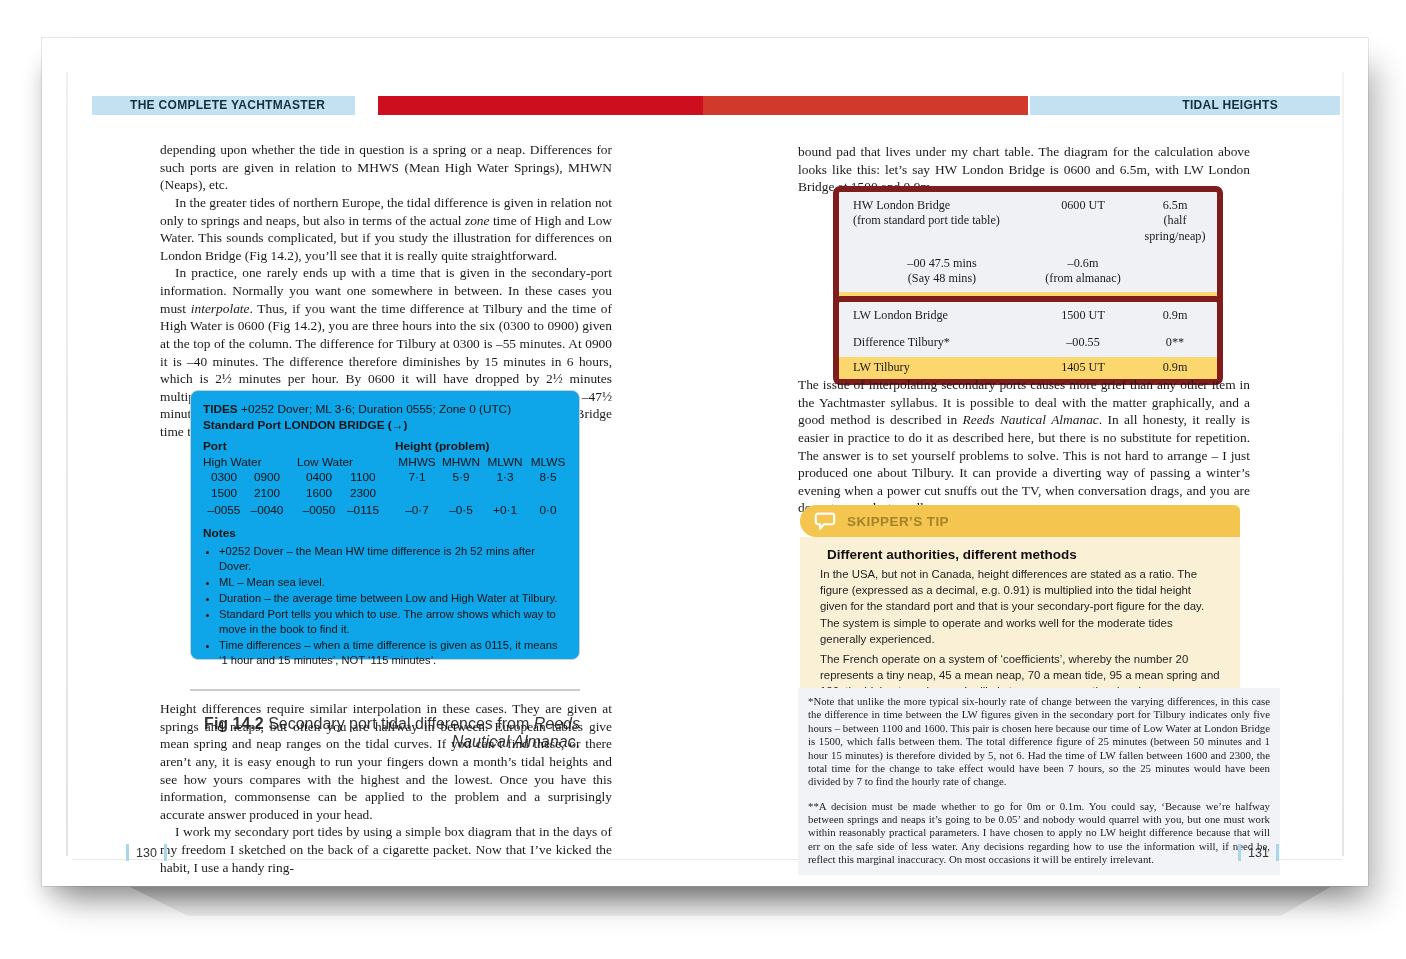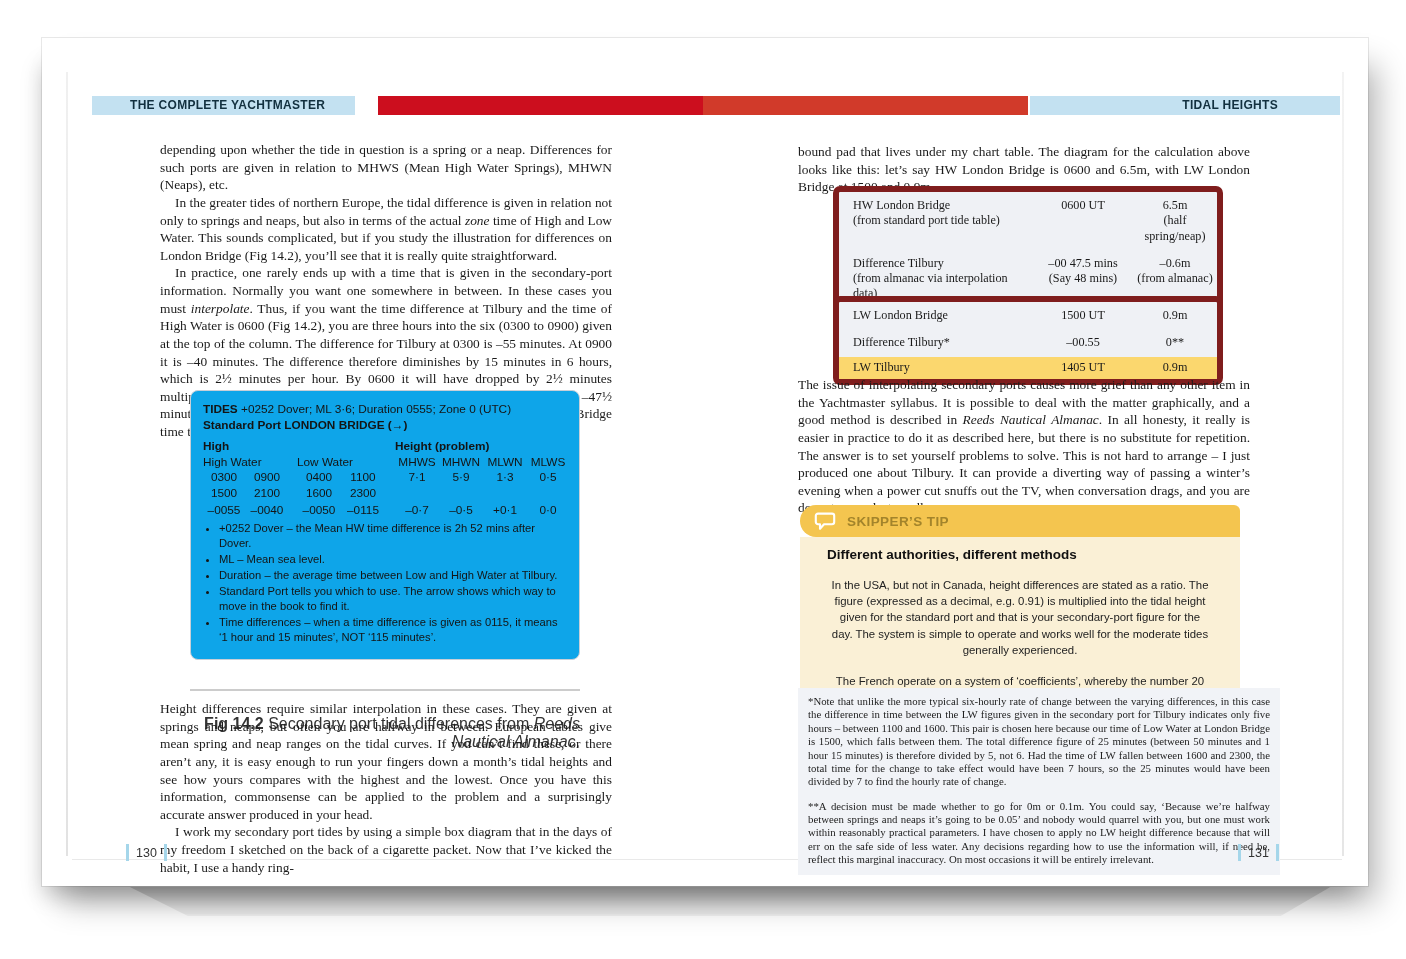--- a/index.html
+++ b/index.html
@@ -95,21 +95,21 @@
   .tip{position:absolute;left:758px;top:467px;width:440px;font-family:"Liberation Sans", sans-serif;}
   .tip-head{
     height:32px;background:#f4c54f;border-radius:16px 6px 0 16px;
     display:flex;align-items:center;gap:10px;padding-left:14px;box-sizing:border-box;
   }
   .tip-head-label{font-size:13.5px;font-weight:700;color:#a3842b;letter-spacing:.4px;}
   .tip-body{
     background:#faf0d6;border-radius:0 0 14px 14px;padding:10px 16px 12px 16px;box-sizing:border-box;min-height:108px;
   }
   .tip-title{font-size:13.5px;font-weight:700;color:#111;margin:0 0 4px 11px;}
-  .tip-body p.tp{margin:15px;font-size:11.4px;line-height:1.42;color:#222;text-align:center;}
+  .tip-body p.tp{margin:4px;font-size:11.4px;line-height:1.42;color:#222;text-align:left;}
 
   
   .footnotes{
     position:absolute;left:756px;top:650px;width:482px;box-sizing:border-box;background:#f1f3f7;
     padding:7px 10px 8px 10px;font-size:10.8px;line-height:1.24;text-align:justify;color:#1c1c1c;
   }
   .footnotes p{margin:0;}
   .footnotes p + p{margin-top:11px;}
 </style>
 </head>
@@ -136,56 +136,57 @@
       <p>depending upon whether the tide in question is a spring or a neap. Differences for such ports are given in relation to MHWS (Mean High Water Springs), MHWN (Neaps), etc.</p>
       <p class="indent"><span>In the greater tides of northern Europe, the tidal difference is given in relation not only to springs and neaps, but also in terms of the actual </span><span class="em">zone</span><span> time of High and Low Water. This sounds complicated, but if you study the illustration for differences on London Bridge (Fig 14.2), you’ll see that it is really quite straightforward.</span></p>
       <p class="indent"><span>In practice, one rarely ends up with a time that is given in the secondary-port information. Normally you want one somewhere in between. In these cases you must </span><span class="em">interpolate</span><span>. Thus, if you want the time difference at Tilbury and the time of High Water is 0600 (Fig 14.2), you are three hours into the six (0300 to 0900) given at the top of the column. The difference for Tilbury at 0300 is –55 minutes. At 0900 it is –40 minutes. The difference therefore diminishes by 15 minutes in 6 hours, which is 2½ minutes per hour. By 0600 it will have dropped by 2½ minutes multiplied by 3, or 7½ minutes, so the difference at 0600 is going to be –47½ minutes. The negative sign shows that this is subtracted from the London Bridge time to find the time at Tilbury.</span></p>
     </div>
 
     <div class="tides-box">
       <div><span class="b">TIDES</span><span>  +0252 Dover;  ML 3·6;  Duration 0555;  Zone 0 (UTC)</span></div>
       <div class="b">Standard Port LONDON BRIDGE (→)</div>
 
       <div class="tgrid">
-        <span class="sp12 lft b">High</span>
+        <span class="sp12 lft b">Port</span>
         <span class="sp710 lft b">Height (problem)</span>
 
         <span class="hw-span lft">High Water</span>
         <span class="lw-span lft">Low Water</span>
         <span class="c7">MHWS</span>
         <span class="c8">MHWN</span>
         <span class="c9">MLWN</span>
         <span class="c10">MLWS</span>
 
         <span class="c1">0300</span>
         <span class="c2">0900</span>
         <span class="c4">0400</span>
         <span class="c5">1100</span>
         <span class="c7">7·1</span>
         <span class="c8">5·9</span>
         <span class="c9">1·3</span>
-        <span class="c10">0·5</span>
+        <span class="c10">8·5</span>
 
         <span class="c1">1500</span>
         <span class="c2">2100</span>
         <span class="c4">1600</span>
         <span class="c5">2300</span>
       </div>
 
       <div class="tgrid" style="margin-top:2px;">
         <span class="c1">–0055</span>
         <span class="c2">–0040</span>
         <span class="c4">–0050</span>
         <span class="c5">–0115</span>
         <span class="c7">–0·7</span>
         <span class="c8">–0·5</span>
         <span class="c9">+0·1</span>
         <span class="c10">0·0</span>
       </div>
 
+      <div class="notes-head">Notes</div>
       <ul class="notes-list">
         <li>+0252 Dover – the Mean HW time difference is 2h 52 mins after Dover.</li>
         <li>ML – Mean sea level.</li>
         <li>Duration – the average time between Low and High Water at Tilbury.</li>
         <li>Standard Port tells you which to use. The arrow shows which way to move in the book to find it.</li>
         <li>Time differences – when a time difference is given as 0115, it means ‘1 hour and 15 minutes’,  NOT  ‘115 minutes’.</li>
       </ul>
     </div>
 
     <div class="fig-cap"><b>Fig 14.2</b><span> Secondary port tidal differences from </span><span class="em">Reeds Nautical Almanac</span><span>.</span></div>
@@ -206,21 +207,20 @@
       <p>bound pad that lives under my chart table. The diagram for the calculation above looks like this: let’s say HW London Bridge is 0600 and 6.5m, with LW London Bridge at 1500 and 0.9m.</p>
     </div>
 
     <div class="calc-table ct-1">
       <div class="ct-row">
         <span class="cell lbl"><span>HW London Bridge</span><span class="sub">(from standard port tide table)</span></span>
         <span class="cell">0600 UT</span>
         <span class="cell"><span>6.5m</span><span class="sub">(half spring/neap)</span></span>
       </div>
       <div class="ct-row">
-        <span class="cell lbl"><span>Difference Tilbury</span><span class="sub">(from almanac via interpolation data)</span></span>
         <span class="cell"><span>–00 47.5 mins</span><span class="sub">(Say 48 mins)</span></span>
         <span class="cell"><span>–0.6m</span><span class="sub">(from almanac)</span></span>
       </div>
       <div class="ct-row hl">
         <span class="cell lbl">HW Tilbury</span>
         <span class="cell">0512 UT</span>
         <span class="cell">5.9m</span>
       </div>
     </div>
 

